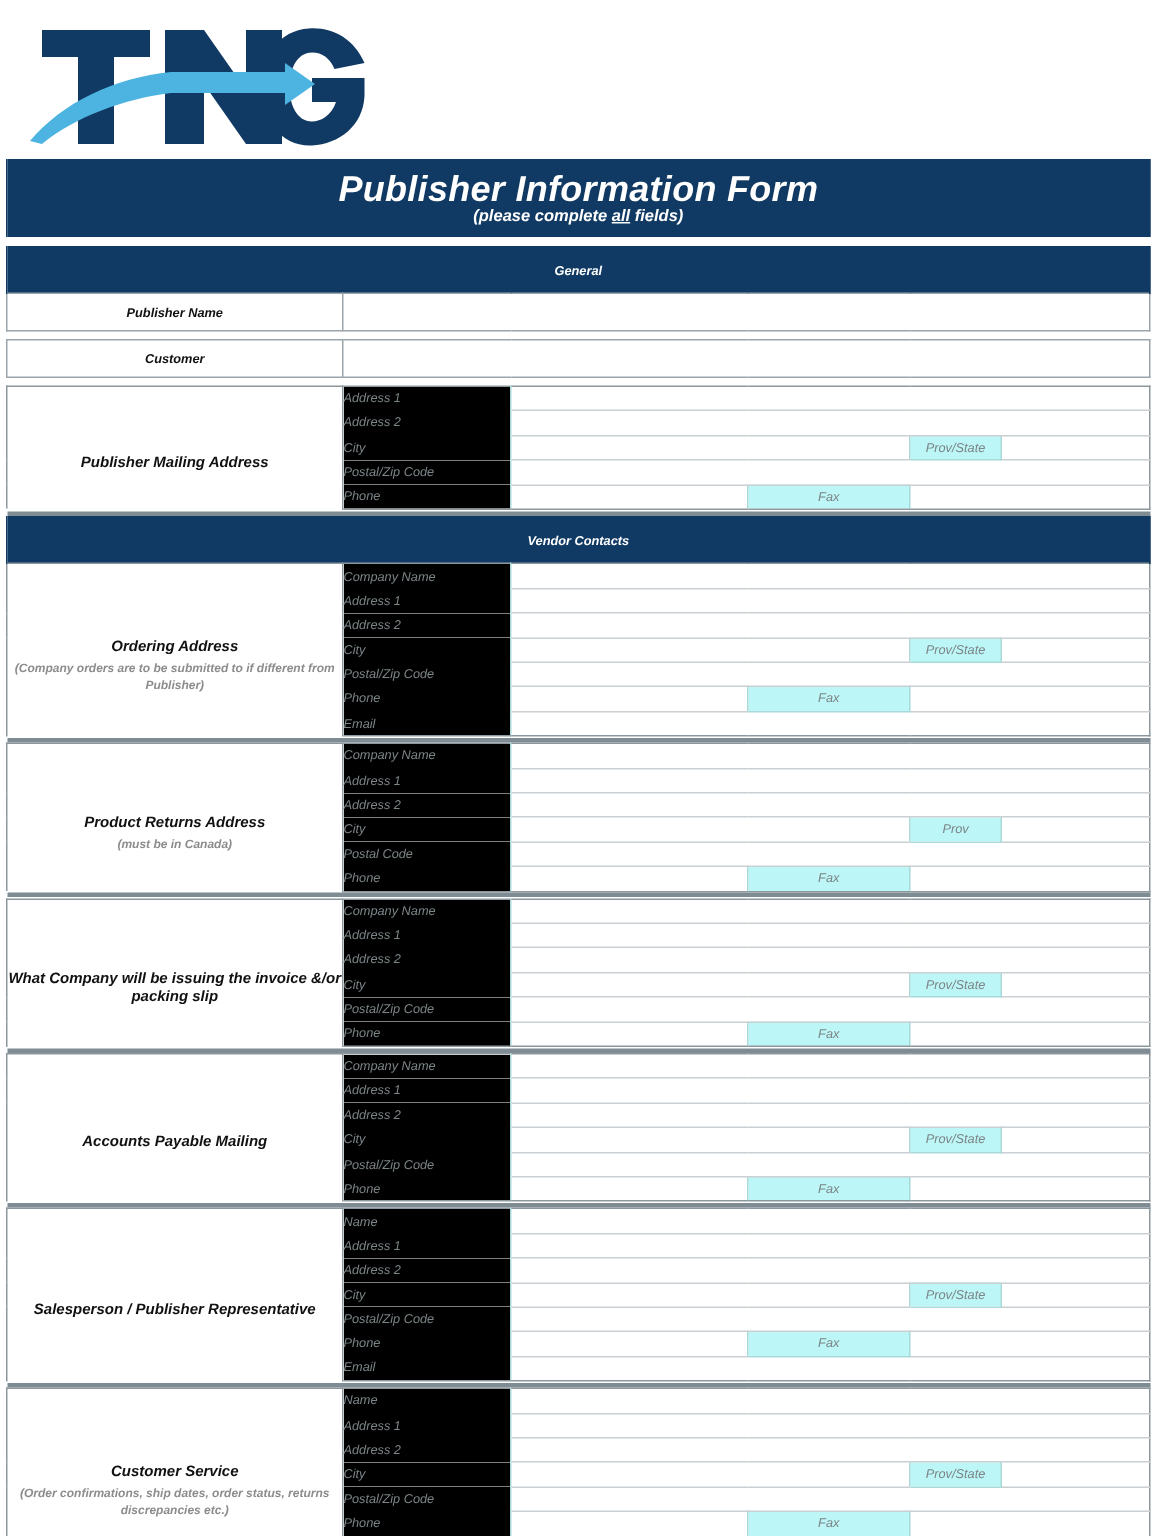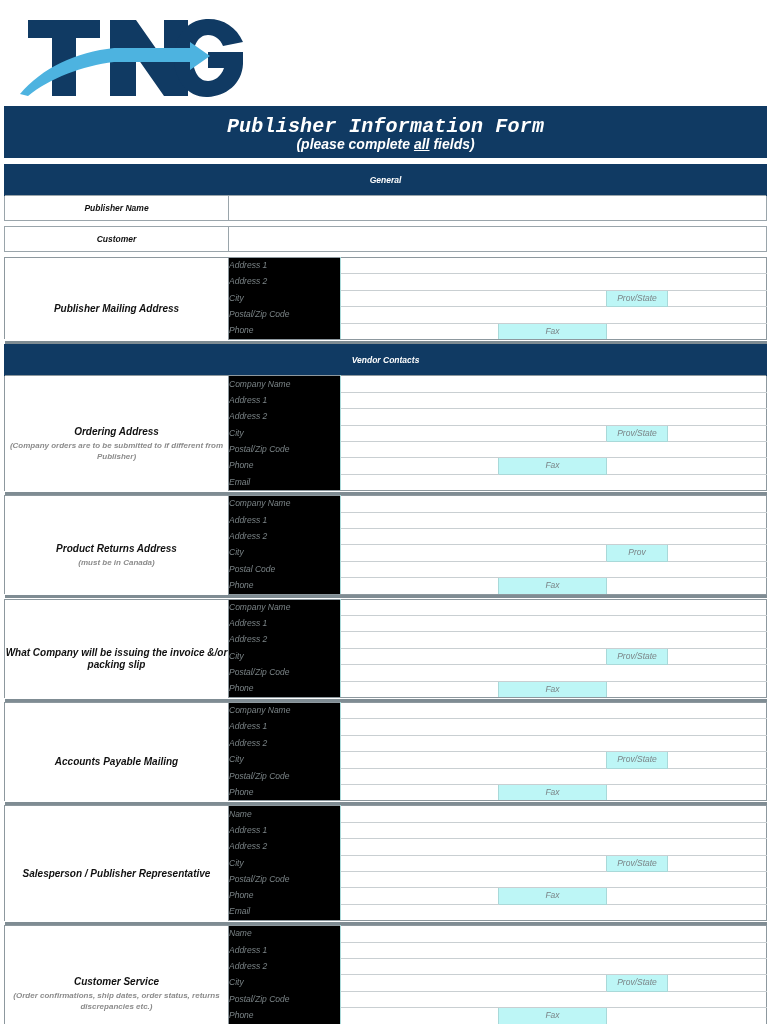--- a/index.html
+++ b/index.html
@@ -31,22 +31,22 @@
   .c-f3 {width:61px;}
   .c-f4 {width:99px;}
 
   
   .banner{
     background:#103a63;color:#ffffff;text-align:center;
     font-weight:bold;font-style:italic;
     border-left:1px solid #103a63;border-right:1px solid #103a63;
   }
   .banner-title{height:52px;}
-  .banner-title .t1{font-size:20px;letter-spacing:.2px;line-height:23px;font-family:Liberation Mono, monospace;}
-  .banner-title .t2{font-size:14px;font-weight:bold;font-style:italic;line-height:12px;}
+  .banner-title .t1{font-size:24px;letter-spacing:.2px;line-height:23px;}
+  .banner-title .t2{font-size:11px;font-weight:bold;font-style:italic;line-height:12px;}
   .banner-title .t2 u{text-decoration:underline;}
   .banner-sec{height:31px;font-size:13px;}
 
   
   .rule{height:6px;background:#ffffff;}
 
   
   .gen-label{
     text-align:center;font-weight:bold;font-style:italic;font-size:10px;color:#111;
     border:1px solid #9aa5ab;background:#fff;height:24px;

